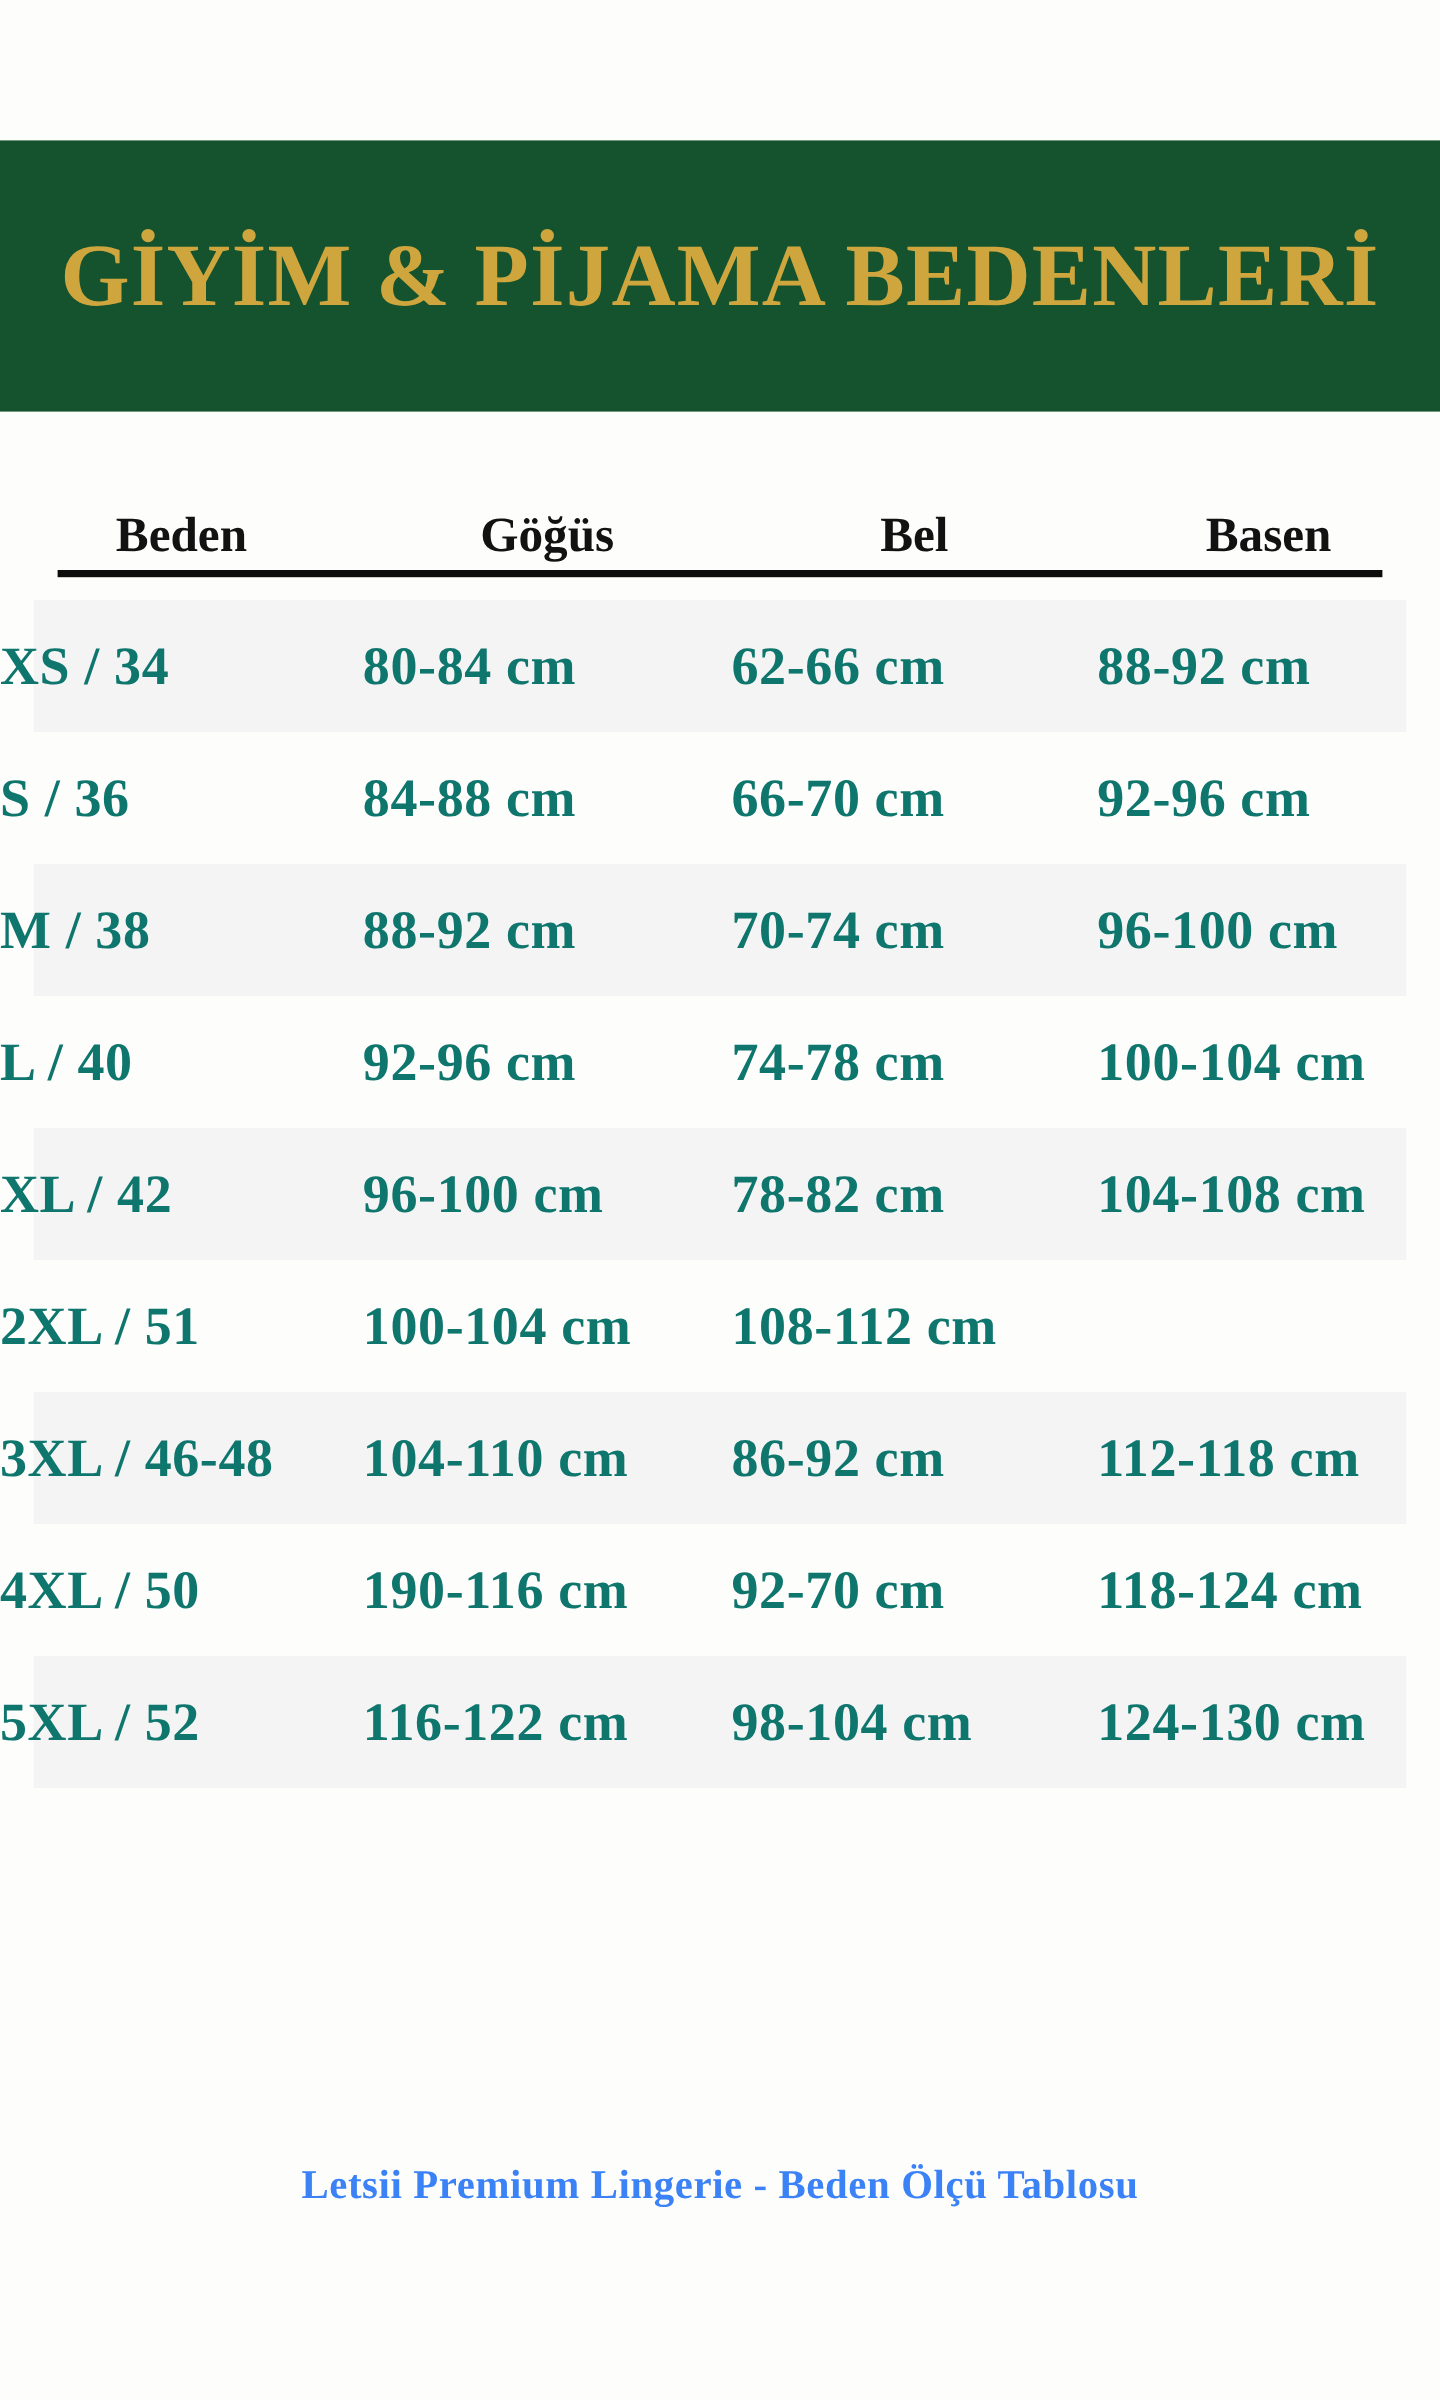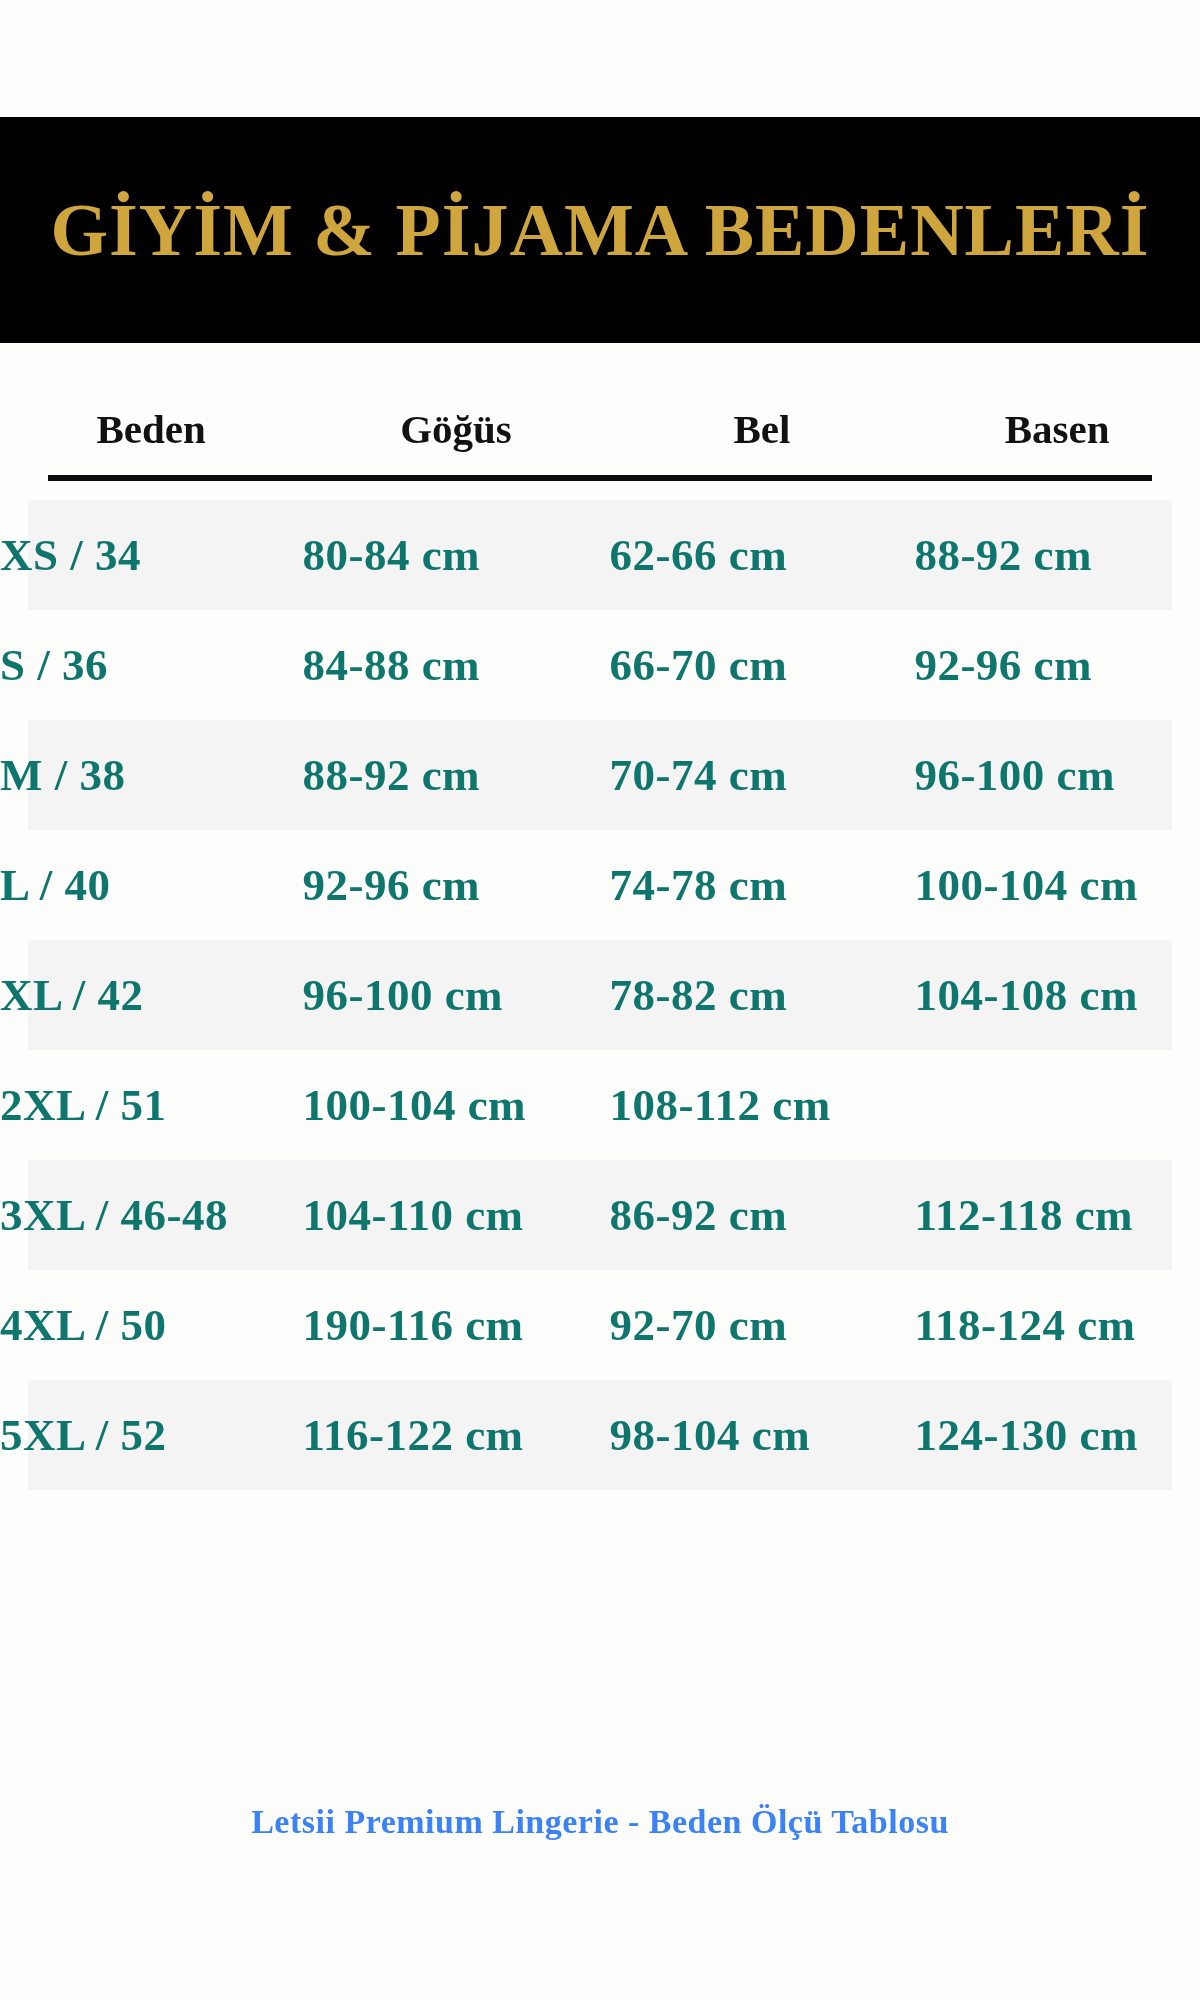--- a/index.html
+++ b/index.html
@@ -7,40 +7,40 @@
     position: relative;
     width: 1200px;
     height: 2000px;
     background: #fdfdfc;
     overflow: hidden;
     font-family: "Liberation Serif", "DejaVu Serif", serif;
   }
   .top-spacer { height: 117px; }
   .title-band {
     height: 226px;
-    background: #000000;
+    background: #14532d;
     display: flex;
     align-items: center;
     justify-content: center;
   }
   .page-title {
     margin: 0;
     font-size: 74px;
     font-weight: bold;
     letter-spacing: 1px;
     color: #cfa63e;
     white-space: nowrap;
   }
   .thead {
     height: 132px;
     box-sizing: border-box;
     display: grid;
     grid-template-columns: 25.2% 25.6% 25.4% 23.8%;
     align-items: end;
-    padding-bottom: 22px;
+    padding-bottom: 6px;
   }
   .th {
     text-align: center;
     font-size: 41px;
     font-weight: bold;
     color: #121212;
   }
   .rule {
     height: 6px;
     margin: 0 48px;

